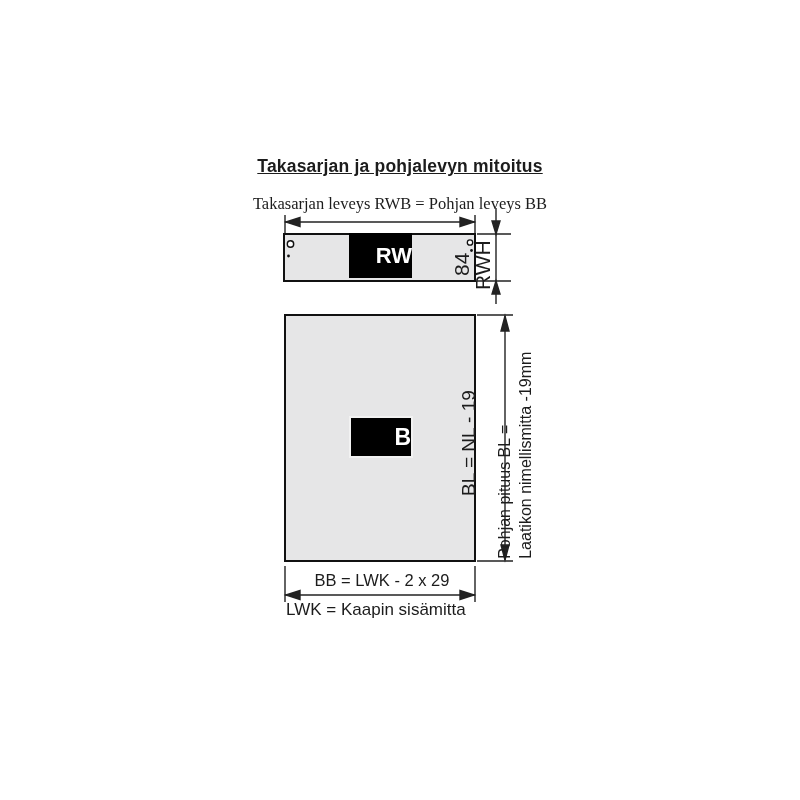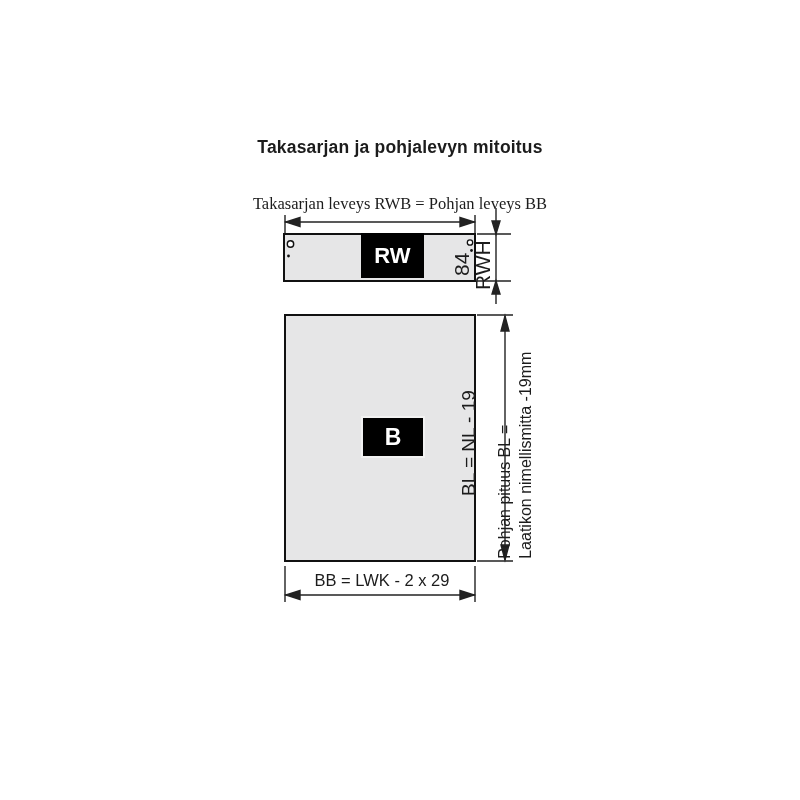--- a/index.html
+++ b/index.html
@@ -3,36 +3,35 @@
 <meta charset="utf-8">
 <style>
   html,body { margin:0; padding:0; background:#ffffff; }
   #canvas {
     position:relative; width:800px; height:800px; background:#ffffff;
     font-family:"Liberation Sans","DejaVu Sans",sans-serif;
     color:#1c1c1c; overflow:hidden;
   }
   .abs { position:absolute; }
   .ctr { left:0; width:800px; text-align:center; }
-  .title { top:137px; font-size:17.5px; font-weight:bold; letter-spacing:0.2px; }
+  .title { top:156px; font-size:17.5px; font-weight:bold; letter-spacing:0.2px;text-decoration:underline; }
   .subtitle { top:161px; font-size:16px; }
   .note-rwb { top:194px; font-size:16.5px;font-family:Liberation Serif, serif; }
 
   .rail {
     left:283px; top:233px; width:193px; height:49px;
     background:#e6e6e7; border:2px solid #111; box-sizing:border-box;
   }
   .panel {
     left:284px; top:314px; width:192px; height:248px;
     background:#e6e6e7; border:2px solid #111; box-sizing:border-box;
   }
   .black-box {
-    background:#000; color:#fff; display:flex; align-items:center; justify-content:center;
+    background:#000; color:#fff; display:flex; align-items:center; justify-content:flex-end;
     font-weight:600;
-    margin-left:12px;
   }
   .rw-box { left:349px; top:233px; width:63px; height:45px; font-size:22px; }
   .b-box  { left:349px; top:416px; width:64px; height:42px; font-size:23px;
             border:2px solid #f2f2f2; box-sizing:border-box; }
 
   svg.linework { position:absolute; left:0; top:0; pointer-events:none; }
 
   .vtext {
     position:absolute; white-space:nowrap;
     transform:rotate(-90deg); transform-origin:left bottom;
@@ -109,14 +108,15 @@
     </g>
   </svg>
 
   <div class="vtext v-84">84</div>
   <div class="vtext v-rwh">RWH</div>
   <div class="vtext v-bl">BL = NL - 19</div>
   <div class="vtext v-note1">Pohjan pituus BL =</div>
   <div class="vtext v-note2">Laatikon nimellismitta -19mm</div>
 
   <div class="abs bb-formula">BB = LWK - 2 x 29</div>
+  <div class="abs lwk-note">LWK = Kaapin sisämitta</div>
 
 </div>
 
 </body></html>

